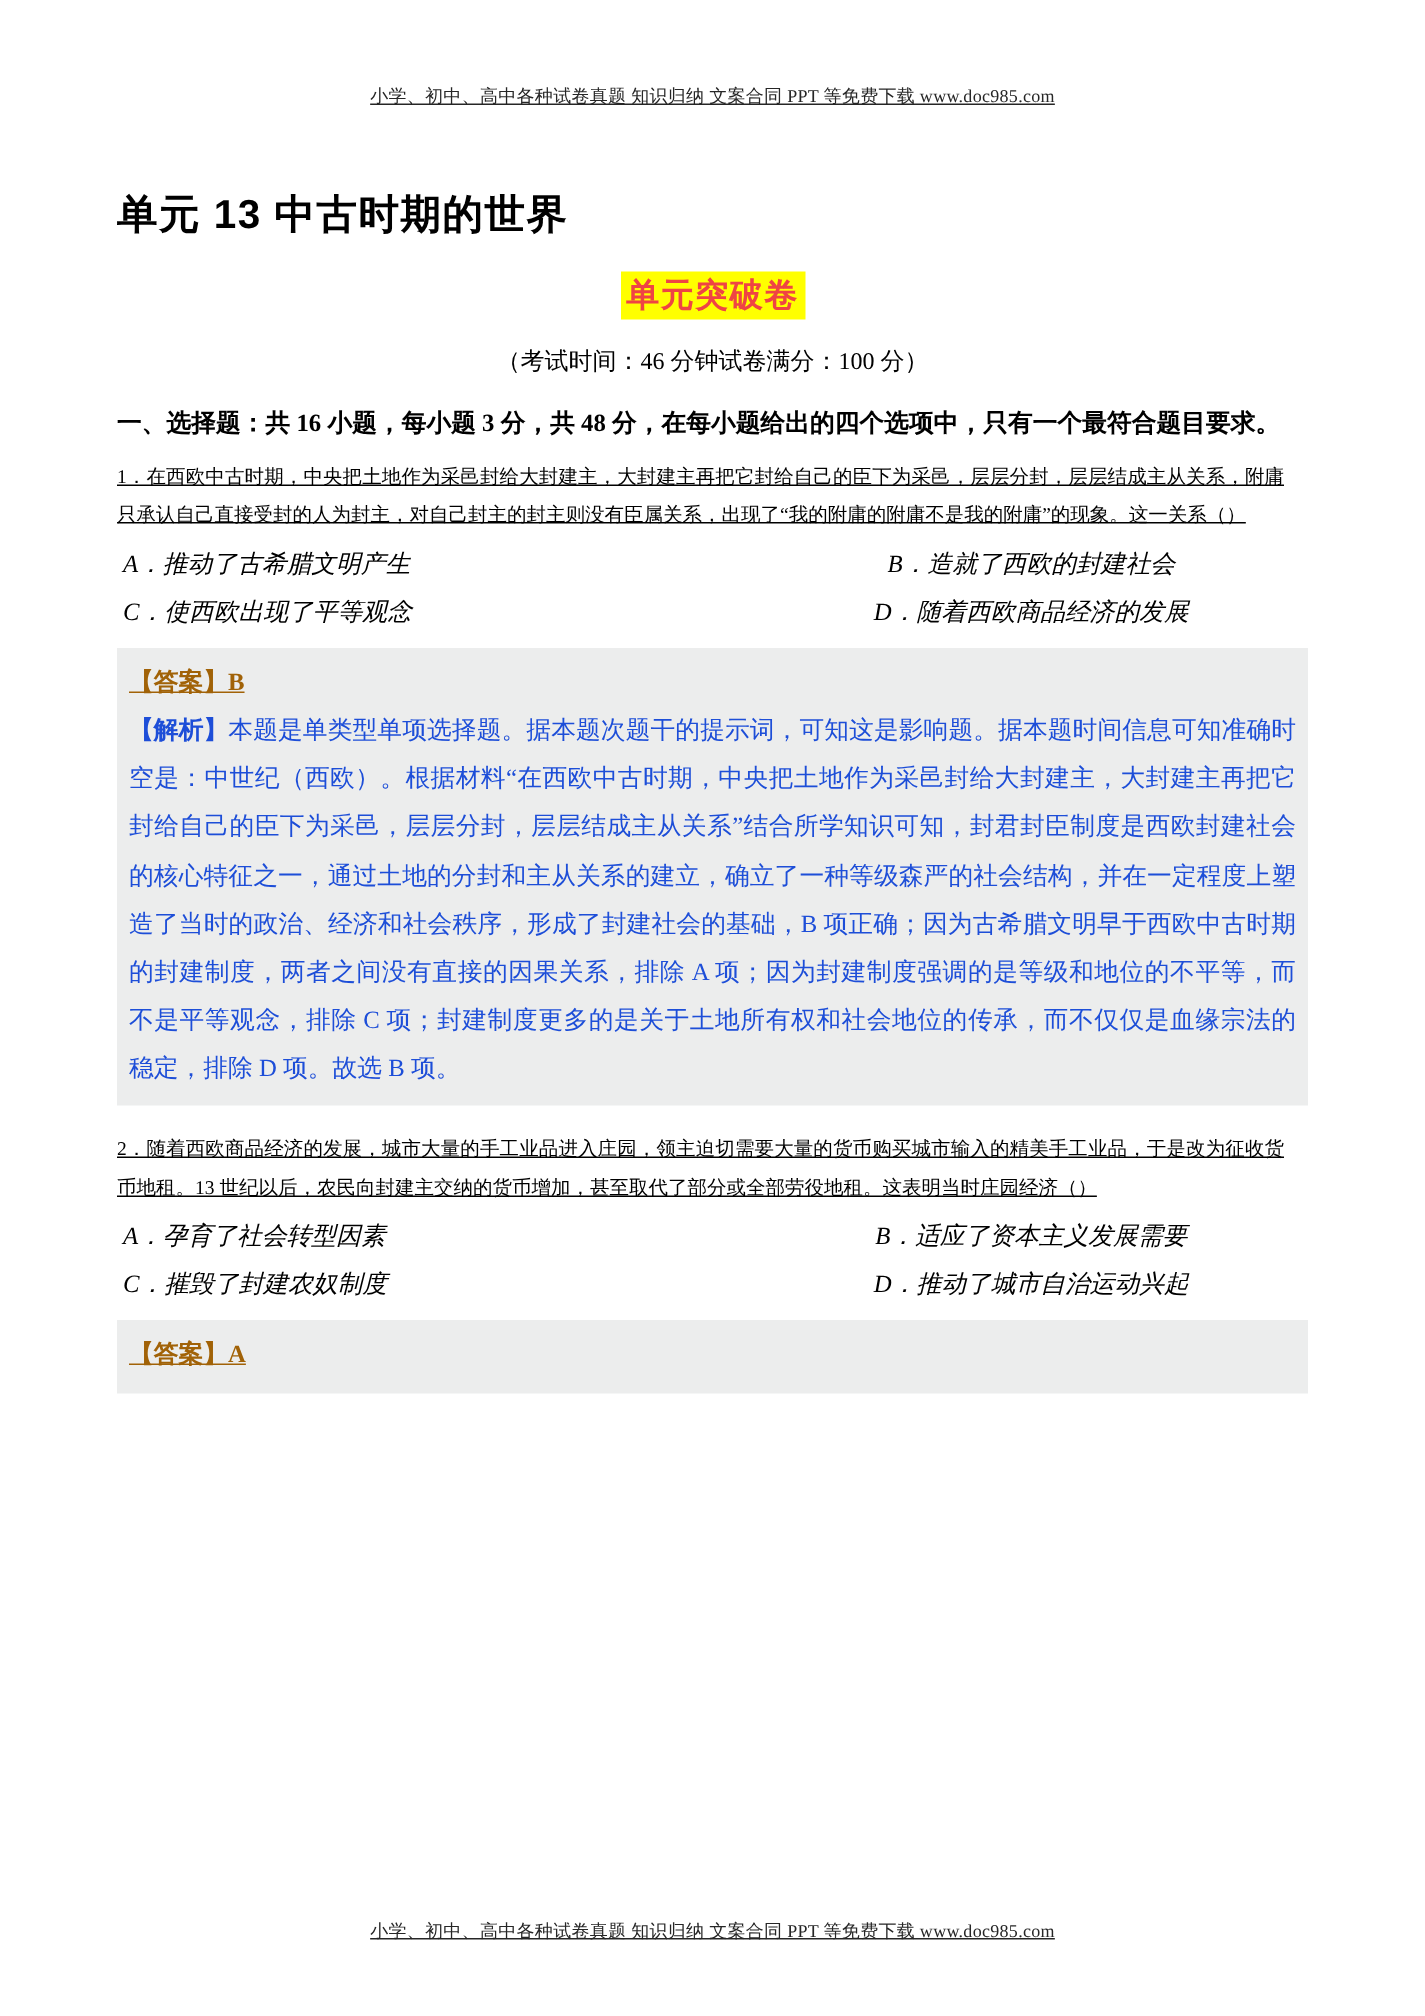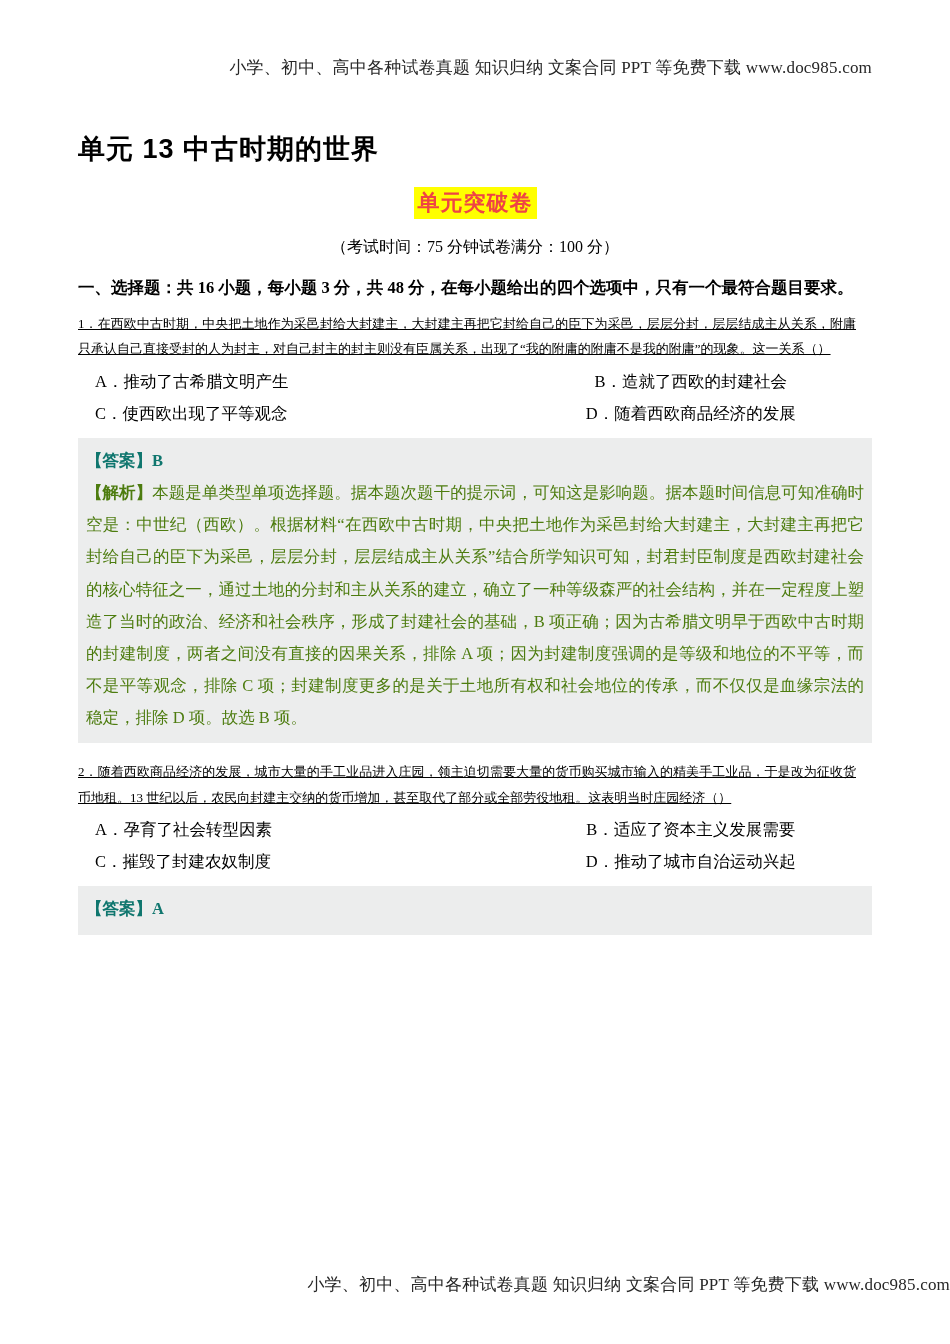--- a/index.html
+++ b/index.html
@@ -15,25 +15,26 @@
     position: relative;
   }
   .page {
     width: 950px;
     min-height: 1344px;
     box-sizing: border-box;
     padding: 56px 78px 40px 78px;
     position: relative;
   }
   .header-note, .footer-note {
-    text-align: right;
-    font-size: 17px;
+    text-align: center;
+    font-size: 12px;
     color: #262626;
     letter-spacing: 0.2px;
     font-family: "Liberation Serif", "DejaVu Serif", serif;
+    text-decoration: underline;
   }
   .header-note {
     margin-bottom: 52px;
   }
   .footer-note {
     position: absolute;
     left: 0;
     right: 0;
     bottom: 48px;
   }
@@ -70,21 +71,22 @@
     line-height: 1.75;
   }
   .q-stem {
     font-size: 13px;
     line-height: 1.95;
     text-align: justify;
     margin: 6px 16px 4px 0;
     text-decoration: underline;
   }
   .options {
-    margin: 2px 0 8px 15px;
+    margin: 2px 0 8px 2px;
+    font-style: italic;
   }
   .opt-row {
     display: flex;
     font-size: 16.5px;
     line-height: 1.95;
   }
   .opt-a, .opt-c {
     width: 50%;
     padding-left: 2px;
   }
@@ -93,27 +95,28 @@
     padding-left: 26px;
     box-sizing: border-box;
     text-align: center;
   }
   .explain-block {
     background: #eceded;
     padding: 7px 8px 9px 8px;
     margin: 6px 0 16px 0;
   }
   .answer-line {
-    color: #0f766e;
+    color: #a16207;
     font-size: 16.5px;
     font-weight: bold;
     line-height: 1.95;
+    text-decoration: underline;
   }
   .explain-text {
-    color: #4d7c0f;
+    color: #1d4ed8;
     font-size: 16.5px;
     line-height: 1.95;
     text-align: justify;
   }
   .explain-text b {
     font-weight: bold;
   }
 </style>
 </head>
 <body>
@@ -121,21 +124,21 @@
 <div class="page">
 
   <div class="header-note">小学、初中、高中各种试卷真题 知识归纳 文案合同 PPT 等免费下载    www.doc985.com</div>
 
   <div class="doc-title">单元 13 中古时期的世界</div>
 
   <div class="sub-title-wrap">
     <span class="sub-title">单元突破卷</span>
   </div>
 
-  <div class="exam-info">（考试时间：75 分钟试卷满分：100 分）</div>
+  <div class="exam-info">（考试时间：46 分钟试卷满分：100 分）</div>
 
   <div class="section-head">一、选择题：共 16 小题，每小题 3 分，共 48 分，在每小题给出的四个选项中，只有一个最符合题目要求。</div>
 
   <div class="q-stem">1．在西欧中古时期，中央把土地作为采邑封给大封建主，大封建主再把它封给自己的臣下为采邑，层层分封，层层结成主从关系，附庸只承认自己直接受封的人为封主，对自己封主的封主则没有臣属关系，出现了“我的附庸的附庸不是我的附庸”的现象。这一关系（）</div>
   <div class="options">
     <div class="opt-row">
       <div class="opt-a">A．推动了古希腊文明产生</div>
       <div class="opt-b">B．造就了西欧的封建社会</div>
     </div>
     <div class="opt-row">

